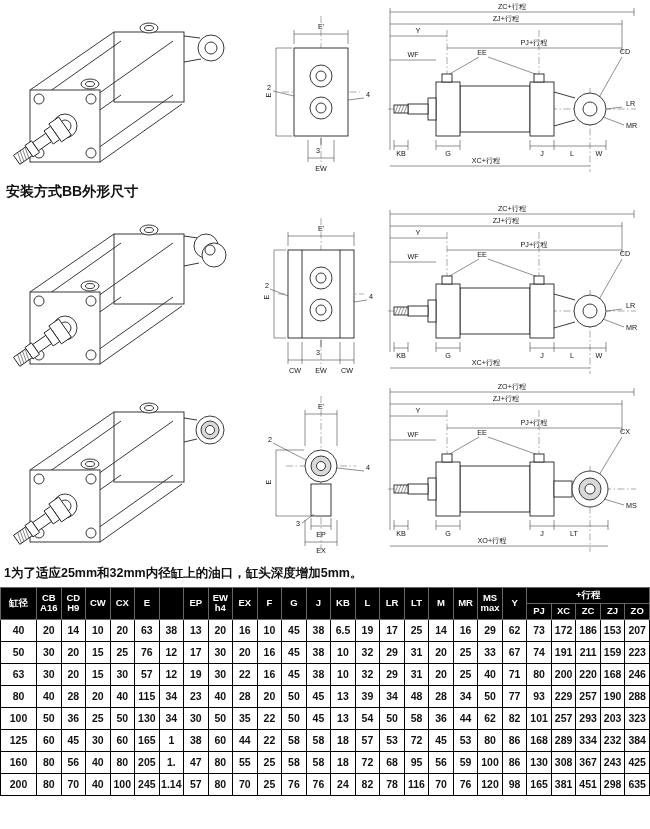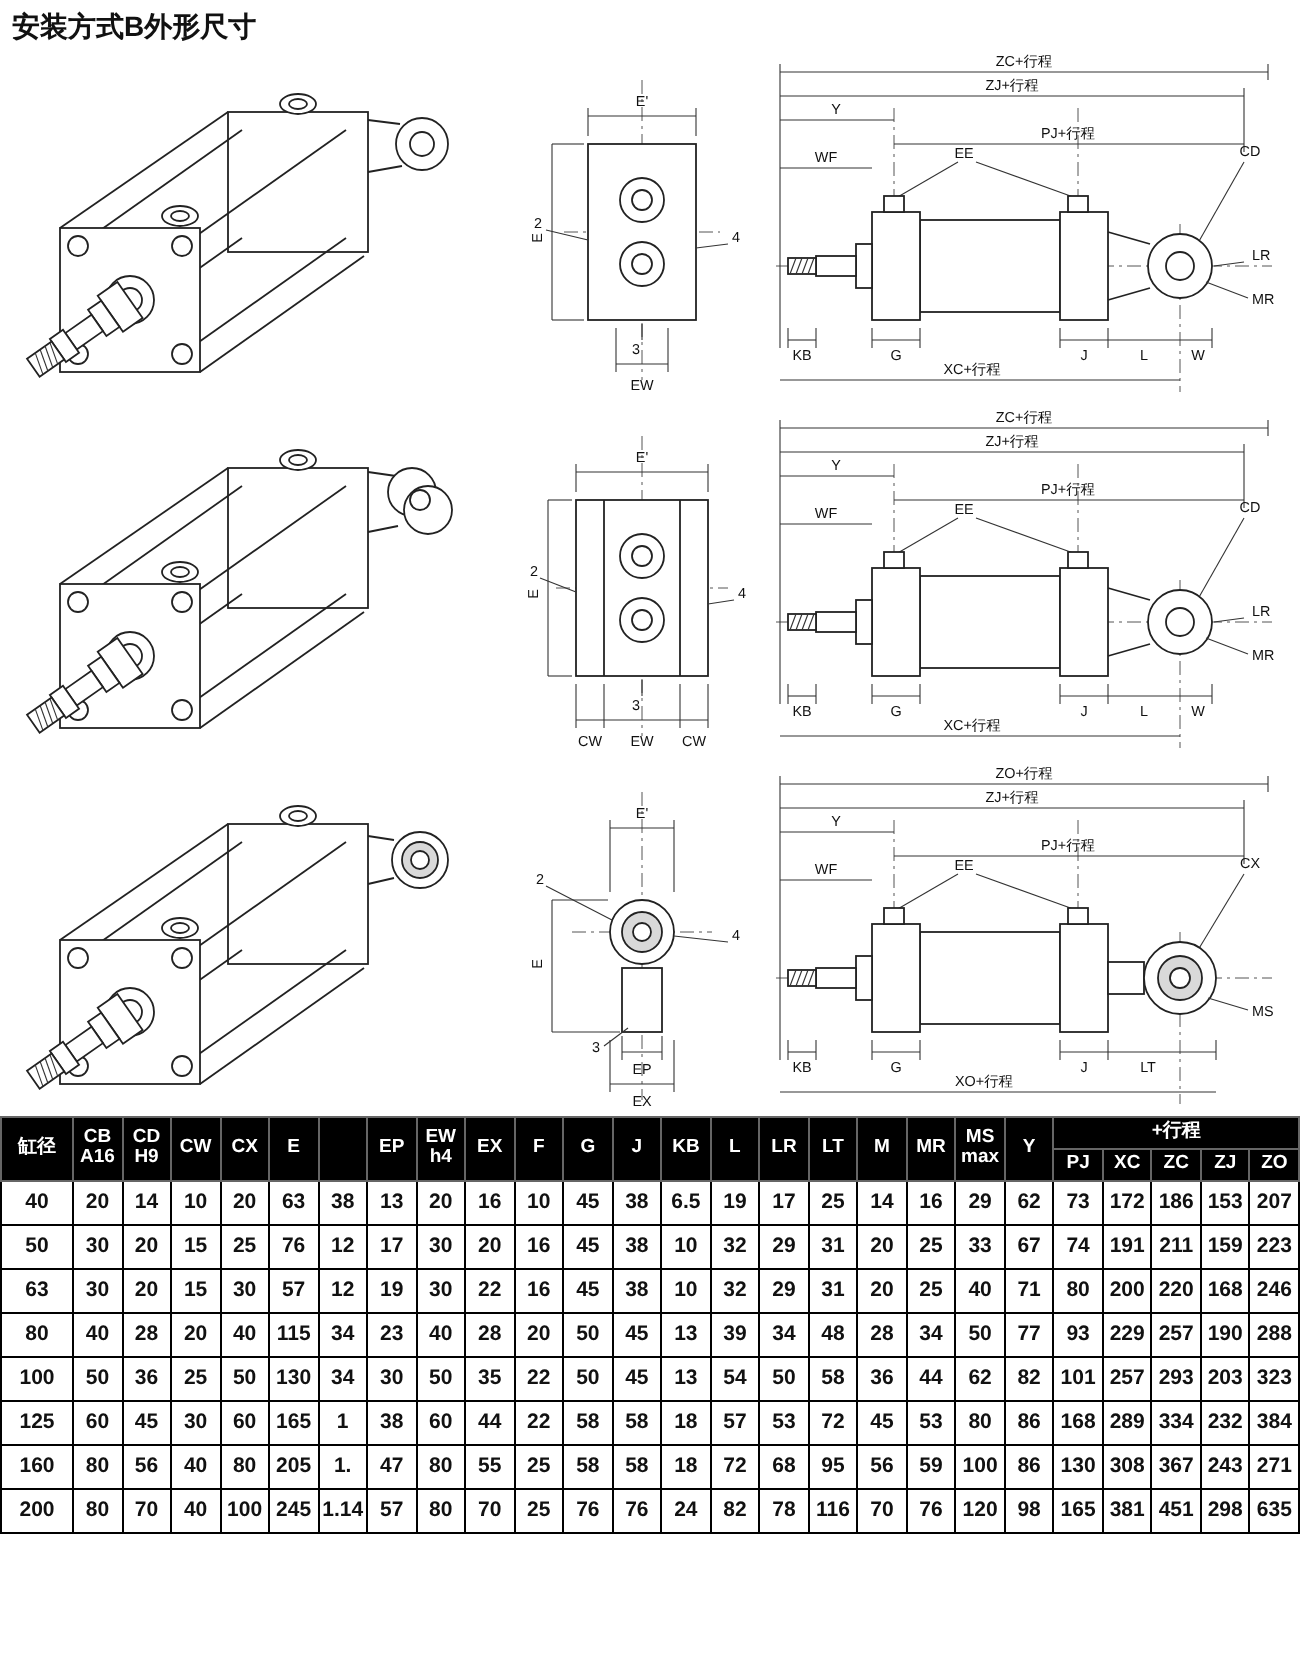--- a/index.html
+++ b/index.html
@@ -28,21 +28,20 @@
     border:1px solid #000; font-size:10.5px; font-weight:bold;
     padding:4.5px 0; background:#fff;
   }
 </style>
 </head>
 <body>
 
 <div class="page">
 
   <div class="section">
-    <div class="section-title">安装方式B外形尺寸</div>
     <div class="drawings">
 
       <svg width="258" height="178" viewBox="0 0 258 178">
         <g>
           <line class="s" x1="182" y1="36" x2="198" y2="38"></line>
           <line class="s" x1="182" y1="62" x2="199" y2="59"></line>
           <circle class="sf" cx="209" cy="48" r="13"></circle>
           <circle class="sf" cx="209" cy="48" r="6"></circle>
           <rect class="sf" x="112" y="32" width="70" height="70"></rect>
           <ellipse class="sf" cx="147" cy="28" rx="9" ry="5"></ellipse>
@@ -174,20 +173,21 @@
         <text x="160" y="156" text-anchor="middle">J</text>
         <text x="190" y="156" text-anchor="middle">L</text>
         <text x="217" y="156" text-anchor="middle">W</text>
         <line class="dim" x1="8" y1="166" x2="208" y2="166"></line>
         <text x="104" y="163" text-anchor="middle">XC+行程</text>
       </svg>
     </div>
   </div>
 
   <div class="section">
+    <div class="section-title">安装方式BB外形尺寸</div>
     <div class="drawings">
 
       <svg width="258" height="178" viewBox="0 0 258 178">
         <g>
           <line class="s" x1="182" y1="34" x2="196" y2="36"></line>
           <line class="s" x1="182" y1="64" x2="197" y2="61"></line>
           <circle class="sf" cx="204" cy="44" r="12"></circle>
           <circle class="sf" cx="212" cy="53" r="12"></circle>
           <circle class="sf" cx="208" cy="48" r="5"></circle>
           <rect class="sf" x="112" y="32" width="70" height="70"></rect>
@@ -471,20 +471,21 @@
         <text x="19" y="156" text-anchor="middle">KB</text>
         <text x="66" y="156" text-anchor="middle">G</text>
         <text x="160" y="156" text-anchor="middle">J</text>
         <text x="192" y="156" text-anchor="middle">LT</text>
         <line class="dim" x1="8" y1="166" x2="226" y2="166"></line>
         <text x="110" y="163" text-anchor="middle">XO+行程</text>
       </svg>
     </div>
   </div>
 
+  <div class="note">1为了适应25mm和32mm内径缸上的油口，缸头深度增加5mm。</div>
 
   <table class="dims">
     <thead>
         <tr>
           <th rowspan="2">
             <div>缸径</div>
           </th>
           <th rowspan="2">
             <div>CB</div>
             <div>A16</div>
@@ -747,21 +748,21 @@
           <td>68</td>
           <td>95</td>
           <td>56</td>
           <td>59</td>
           <td>100</td>
           <td>86</td>
           <td>130</td>
           <td>308</td>
           <td>367</td>
           <td>243</td>
-          <td>271</td>
+          <td>425</td>
         </tr>
         <tr>
           <td>200</td>
           <td>80</td>
           <td>70</td>
           <td>40</td>
           <td>100</td>
           <td>245</td>
           <td>1.14</td>
           <td>57</td>

